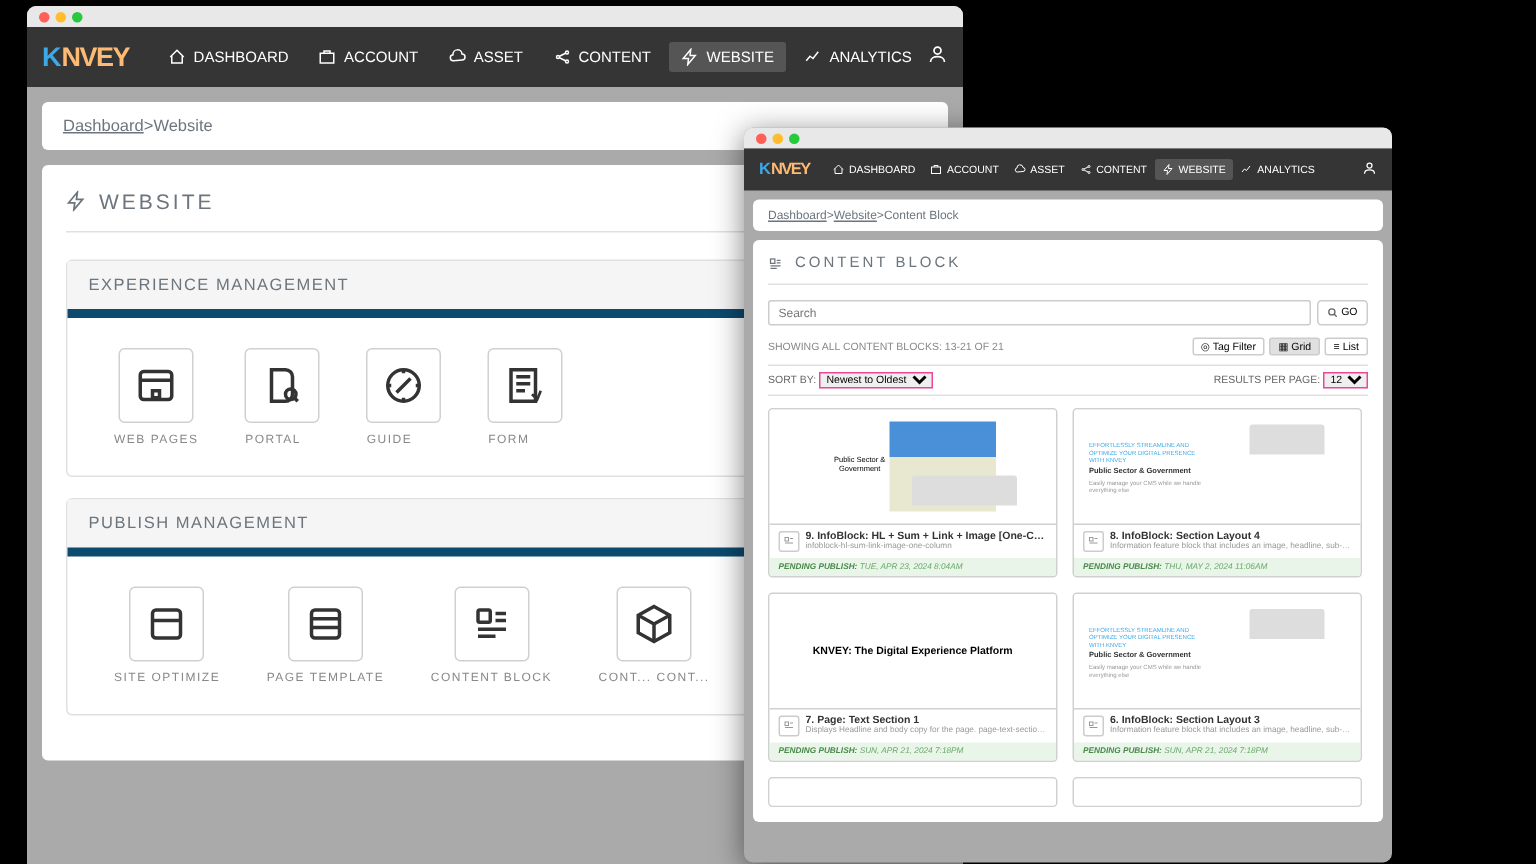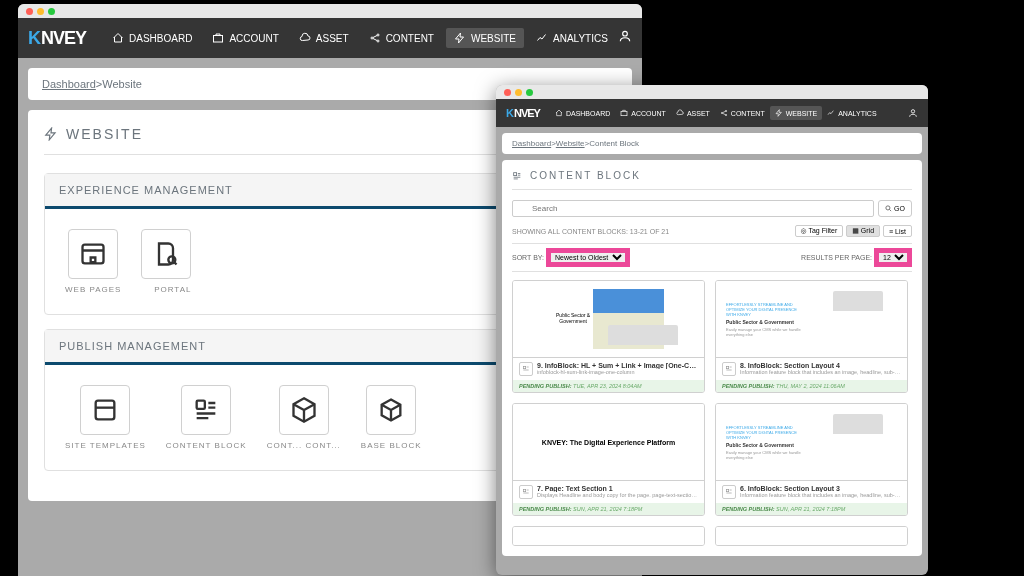--- a/index.html
+++ b/index.html
@@ -20,21 +20,21 @@
 .dot.r { background: #ff5f56; }
 .dot.y { background: #ffbd2e; }
 .dot.g { background: #27c93f; }
 
 .navbar { background: #353535; display: flex; align-items: center; padding: 0 10px; }
 .window-main .navbar { height: 40px; }
 .window-small .navbar { height: 28px; }
 
 .logo { display: flex; align-items: center; font-weight: bold; }
 .logo .k { color: #3ba9e8; }
-.logo .n { color: #ffffff; letter-spacing: -1px; }
+.logo .n { color: #fdba74; letter-spacing: -1px; }
 .window-main .logo { font-size: 18px; }
 .window-small .logo { font-size: 11px; margin-right: 6px; }
 
 .nav-items { display: flex; align-items: center; }
 .window-main .nav-items { margin-left: 18px; gap: 4px; }
 .window-small .nav-items { margin-left: 4px; gap: 0; }
 
 .nav-item { display: flex; align-items: center; color: #fff; cursor: pointer; }
 .window-main .nav-item { font-size: 10px; gap: 5px; padding: 4px 8px; }
 .window-small .nav-item { font-size: 7px; gap: 3px; padding: 3px 5px; }
@@ -52,38 +52,38 @@
 
 .content-area { background: #fff; margin: 0 10px 10px; border-radius: 4px; }
 .window-main .content-area { padding: 16px; }
 .window-small .content-area { padding: 10px; margin: 0 6px; }
 
 .page-title { display: flex; align-items: center; gap: 8px; color: #6c757d; letter-spacing: 2px; border-bottom: 1px solid #e0e0e0; }
 .window-main .page-title { font-size: 14px; padding-bottom: 12px; margin-bottom: 18px; }
 .window-small .page-title { font-size: 10px; padding-bottom: 8px; margin-bottom: 10px; }
 
 .section { border: 1px solid #e0e0e0; border-radius: 4px; margin-bottom: 14px; }
-.section-header { background: #f5f5f5; padding: 10px 14px; font-size: 11px; color: #6c757d; letter-spacing: 1px; border-bottom: 3px solid #0c4a6e; }
+.section-header { background: #f5f5f5; padding: 10px 14px; font-size: 11px; color: #6c757d; letter-spacing: 1px; border-bottom: 6px solid #0c4a6e; }
 .icon-grid { display: flex; flex-wrap: wrap; gap: 20px; padding: 20px; }
-.icon-tile { text-align: right; }
+.icon-tile { text-align: left; margin-left: 11px; }
 .icon-box { width: 50px; height: 50px; border: 1px solid #d0d0d0; border-radius: 4px; display: flex; align-items: center; justify-content: center; margin: 0 auto 6px; cursor: pointer; }
 .icon-box svg { width: 28px; height: 28px; }
 .icon-tile-label { font-size: 8px; color: #888; letter-spacing: 1px; }
 
 .search-row { display: flex; gap: 4px; margin-bottom: 8px; }
-.search-input { flex: 1; border: 1px solid #ccc; border-radius: 2px; padding: 3px 19px; font-size: 8px; }
+.search-input { flex: 1; border: 1px solid #ccc; border-radius: 2px; padding: 3px 6px; font-size: 8px; }
 .go-btn { border: 1px solid #ccc; border-radius: 3px; padding: 2px 6px; font-size: 7px; background: #fff; cursor: pointer; display: flex; align-items: center; gap: 2px; }
 
 .meta-row { display: flex; justify-content: space-between; align-items: center; font-size: 7px; color: #888; margin-bottom: 6px; }
 .view-btns { display: flex; gap: 3px; }
 .view-btn { border: 1px solid #ccc; border-radius: 2px; padding: 1px 5px; font-size: 7px; background: #fff; cursor: pointer; }
 .view-btn.active { background: #e0e0e0; }
 
 .sort-row { display: flex; justify-content: space-between; align-items: center; font-size: 7px; color: #666; padding: 4px 0; border-top: 1px solid #e0e0e0; border-bottom: 1px solid #e0e0e0; margin-bottom: 8px; }
-.sort-row select { font-size: 7px; border: 5px solid #ec4899; }
+.sort-row select { font-size: 7px; border: 1px solid #ec4899; }
 
 .block-grid { display: flex; flex-wrap: wrap; gap: 10px; }
 .block-card { width: 193px; border: 1px solid #d0d0d0; border-radius: 3px; overflow: hidden; }
 .block-preview { height: 76px; background: #fff; display: flex; align-items: center; justify-content: center; font-size: 6px; padding: 4px; }
 .block-preview.split { display: flex; }
 .split-left { flex: 1; padding: 6px; font-size: 5px; }
 .split-left .hdr { font-weight: bold; font-size: 5px; color: #333; margin: 2px 0; }
 .split-left .tiny { color: #3ba9e8; font-size: 4px; }
 .split-right { width: 90px; background: linear-gradient(#4a90d9 40%, #e8e8d0 40%); position: relative; }
 .split-right::after { content: ''; position: absolute; bottom: 8px; left: 20px; width: 50px; height: 20px; background: #ddd; border-radius: 2px 2px 0 0; }
@@ -194,34 +194,62 @@
         <div class="icon-tile">
           <div class="icon-box">
               <svg viewBox="0 0 24 24" fill="none" stroke="#333" stroke-width="2">
                 <path d="M6 3h8a4 4 0 014 4v10a4 4 0 01-4 4H6z"></path>
                 <circle cx="17" cy="17" r="3"></circle>
                 <path d="M19 19l2 2"></path>
               </svg>
             </div>
           <div class="icon-tile-label">PORTAL</div>
         </div>
+        <div class="icon-tile">
+          <div class="icon-box">
+              <svg viewBox="0 0 24 24" fill="none" stroke="#333" stroke-width="2">
+                <circle cx="12" cy="12" r="9"></circle>
+                <path d="M12 3v2M12 19v2M3 12h2M19 12h2M16 8l-4 4-4 4 4-4z"></path>
+              </svg>
+            </div>
+          <div class="icon-tile-label">GUIDE</div>
+        </div>
+        <div class="icon-tile">
+          <div class="icon-box">
+              <svg viewBox="0 0 24 24" fill="none" stroke="#333" stroke-width="2">
+                <rect x="4" y="3" width="14" height="18"></rect>
+                <path d="M7 7h8M7 11h8M7 15h5"></path>
+                <path d="M16 17l3 3 2-5" stroke-width="1.5"></path>
+              </svg>
+            </div>
+          <div class="icon-tile-label">FORM</div>
+        </div>
       </div>
     </div>
 
     <div class="section">
       <div class="section-header">PUBLISH MANAGEMENT</div>
       <div class="icon-grid">
         <div class="icon-tile">
           <div class="icon-box">
               <svg viewBox="0 0 24 24" fill="none" stroke="#333" stroke-width="2">
                 <rect x="4" y="4" width="16" height="16" rx="2"></rect>
                 <path d="M4 10h16"></path>
               </svg>
             </div>
-          <div class="icon-tile-label">SITE TEMPLATES</div>
+          <div class="icon-tile-label">SITE OPTIMIZE</div>
+        </div>
+        <div class="icon-tile">
+          <div class="icon-box">
+              <svg viewBox="0 0 24 24" fill="none" stroke="#333" stroke-width="2">
+                <rect x="4" y="4" width="16" height="16" rx="2"></rect>
+                <path d="M4 9h16M4 14h16"></path>
+              </svg>
+            </div>
+          <div class="icon-tile-label">PAGE TEMPLATE</div>
         </div>
         <div class="icon-tile">
           <div class="icon-box">
               <svg viewBox="0 0 24 24" fill="none" stroke="#333" stroke-width="2">
                 <rect x="4" y="4" width="7" height="7" rx="1"></rect>
                 <path d="M14 6h6M14 10h6M4 15h16M4 19h10"></path>
               </svg>
             </div>
           <div class="icon-tile-label">CONTENT BLOCK</div>
         </div>

